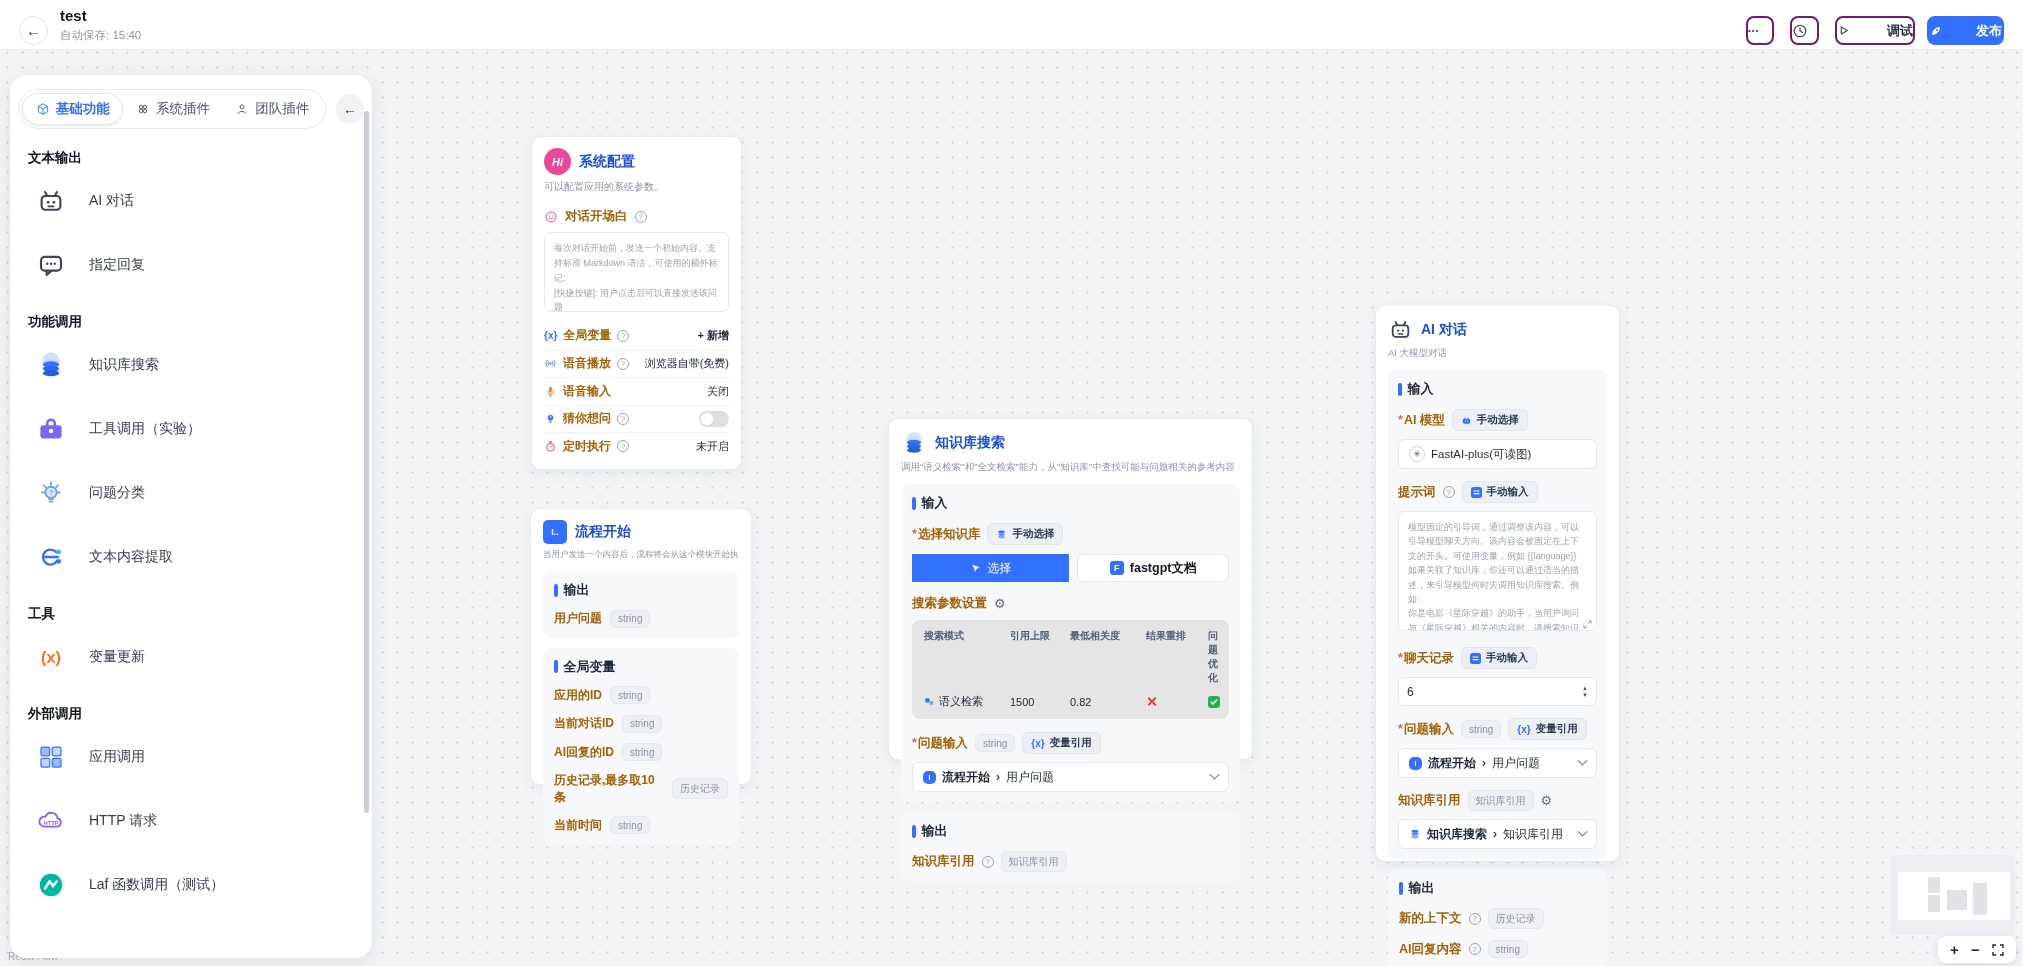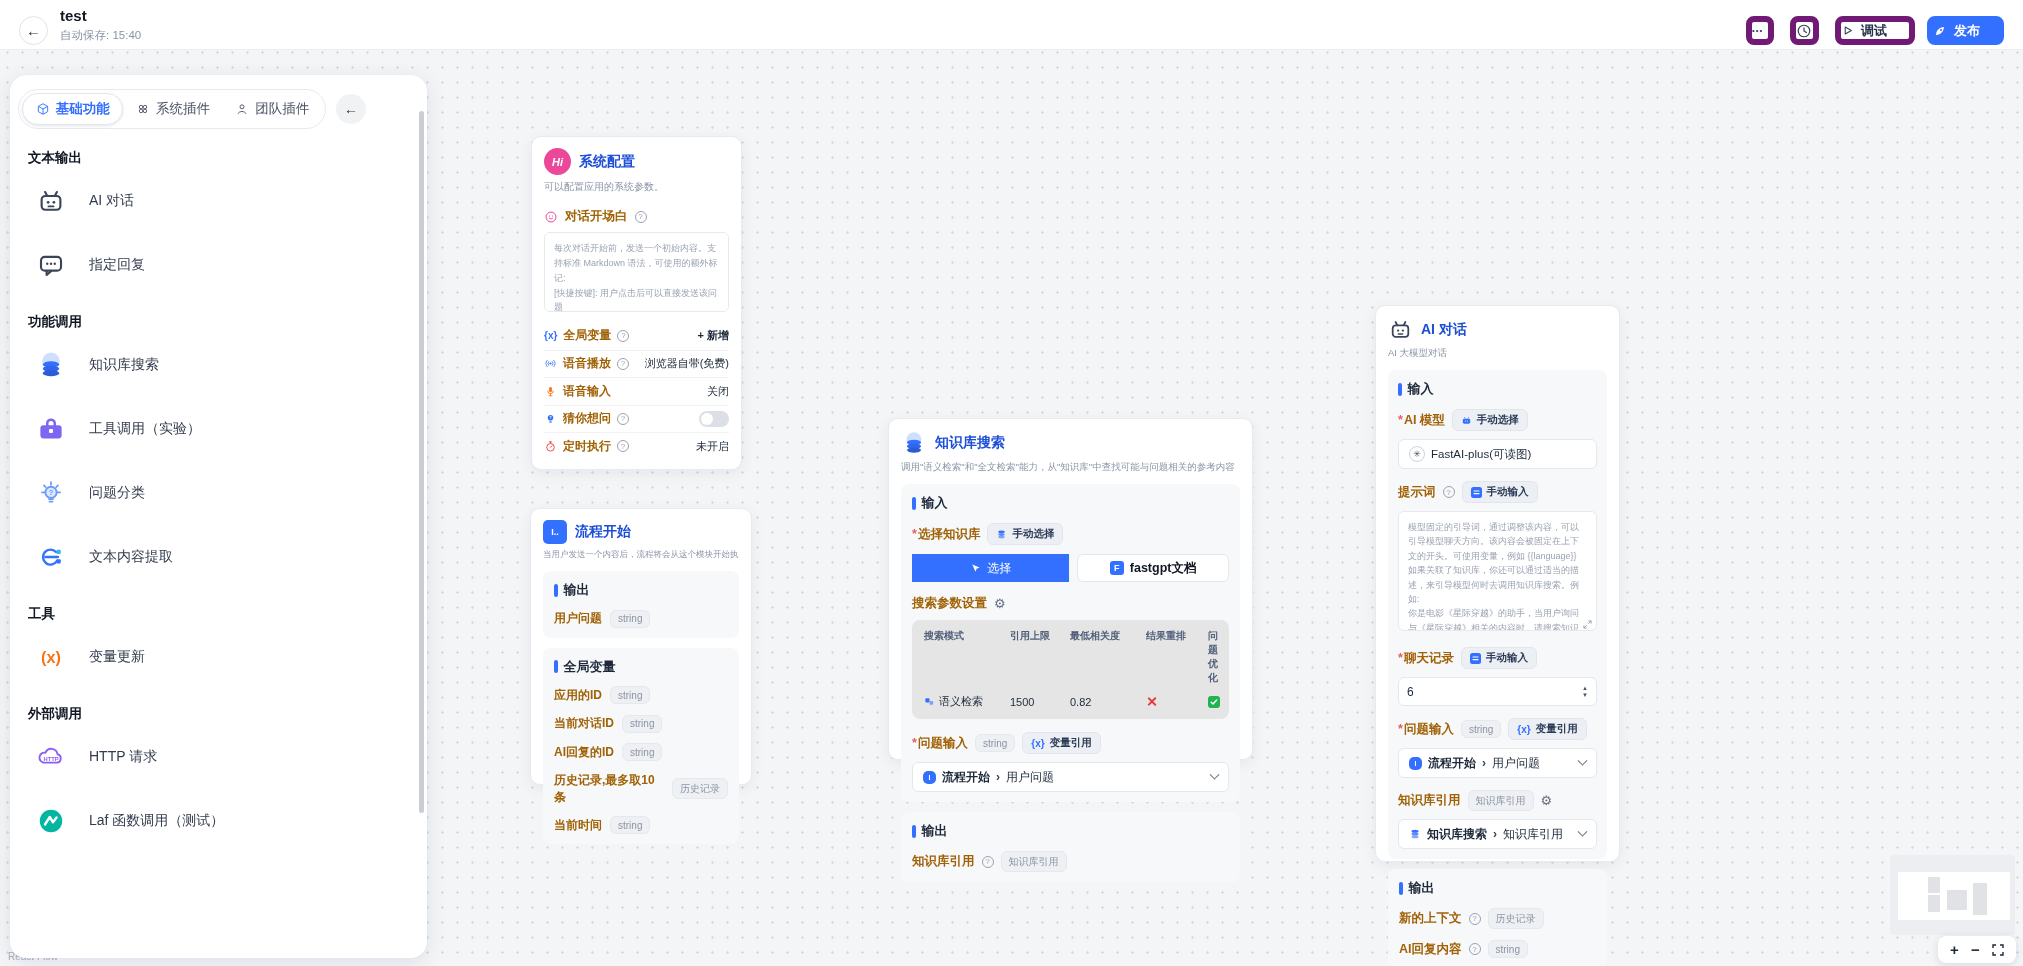--- a/index.html
+++ b/index.html
@@ -10,31 +10,31 @@
     background-size:15px 15px; }
 
   
   .topbar { position:absolute; left:0; top:0; width:2023px; height:50px; background:#fff;
     border-bottom:1px solid #eceef1; z-index:20; }
   .back-btn { position:absolute; left:19px; top:16px; width:29px; height:29px; border-radius:50%;
     border:1px solid #dfe3e8; background:#fff; display:flex; align-items:center; justify-content:center;
     font-size:15px; color:#1d2939; cursor:pointer; }
   .app-title { position:absolute; left:60px; top:7px; font-size:15px; font-weight:700; color:#111824; }
   .autosave { position:absolute; left:60px; top:28px; font-size:11.5px; color:#8a94a6; }
-  .tb-btn { position:absolute; top:16px; height:29px; background:#fff; border:6px solid #701a75;
-    border-radius:8px; display:flex; align-items:center; justify-content:flex-start; gap:7px;
+  .tb-btn { position:absolute; top:16px; height:29px; background:#fff; border:2px solid #701a75;
+    border-radius:8px; display:flex; align-items:center; justify-content:space-between; gap:21px;
     font-size:13px; color:#24324a; cursor:pointer; }
   .btn-more { left:1746px; width:28px; }
   .btn-more::after { content:"•••"; font-size:8px; letter-spacing:1px; color:#344054; }
   .btn-history { left:1790px; width:29px; }
   .btn-debug { left:1835px; width:80px; font-weight:600; }
   .btn-publish { left:1927px; width:77px; background:#3370ff; border-color:#3370ff; color:#fff; font-weight:600; }
 
   
-  .sidebar { position:absolute; left:10px; top:75px; width:417px; height:883px; background:#fff;
+  .sidebar { position:absolute; left:10px; top:75px; width:362px; height:883px; background:#fff;
     border-radius:16px; box-shadow:0 4px 20px rgba(19,51,107,.10), 0 0 1px rgba(19,51,107,.10);
     z-index:10; overflow:hidden; padding:14px 8px 0 8px; }
   .tabs-row { display:flex; align-items:center; gap:10px; }
   .tab-group { flex:0 0 auto; width:308px; display:flex; align-items:center; border:1px solid #e6e9ee;
     border-radius:999px; padding:3px; height:40px; }
   .tab { flex:1; height:32px; display:flex; align-items:center; justify-content:center; gap:6px;
     font-size:13.5px; color:#485264; border-radius:999px; cursor:pointer; white-space:nowrap; }
   .tab.active { background:#fff; border:1px solid #e4e7ec; box-shadow:0 1px 3px rgba(19,51,107,.12);
     color:#3370ff; font-weight:600; }
   .collapse-btn { width:30px; height:30px; border-radius:50%; background:#f1f2f4; border:none;
@@ -292,20 +292,29 @@
         <svg class="ic" viewBox="0 0 24 24">
             <text x="12" y="16.5" font-size="13" font-weight="bold" text-anchor="middle" fill="#f97316">(x)</text>
           </svg>
         <span class="lab">变量更新</span>
       </div>
 
       <div class="sec-head">外部调用</div>
 
       <div class="side-item">
         <svg class="ic" viewBox="0 0 24 24">
+            <rect x="4" y="4" width="7" height="7" rx="1.5" fill="#9db9fb" stroke="#3370ff"></rect>
+            <rect x="13" y="4" width="7" height="7" rx="1.5" fill="#c7d7fd" stroke="#3370ff"></rect>
+            <rect x="4" y="13" width="7" height="7" rx="1.5" fill="#c7d7fd" stroke="#3370ff"></rect>
+            <rect x="13" y="13" width="7" height="7" rx="1.5" fill="#9db9fb" stroke="#3370ff"></rect>
+          </svg>
+        <span class="lab">应用调用</span>
+      </div>
+      <div class="side-item">
+        <svg class="ic" viewBox="0 0 24 24">
             <path d="M7 16.5 a4 4 0 1 1 .6-7.9 a5 5 0 0 1 9.6 1.2 a3.4 3.4 0 0 1 -.7 6.7 z" fill="none" stroke="#8b5cf6" stroke-width="1.5" stroke-linejoin="round"></path>
             <text x="12" y="14.8" font-size="4.6" font-weight="bold" text-anchor="middle" fill="#8b5cf6">HTTP</text>
           </svg>
         <span class="lab">HTTP 请求</span>
       </div>
       <div class="side-item">
         <svg class="ic" viewBox="0 0 24 24">
             <circle cx="12" cy="12" r="9" fill="#02b6a2"></circle>
             <path d="M7.2 14.8 L11 8.8 l2.6 4.2 2.8-3.8" fill="none" stroke="#fff" stroke-width="1.9" stroke-linecap="round" stroke-linejoin="round"></path>
           </svg>

